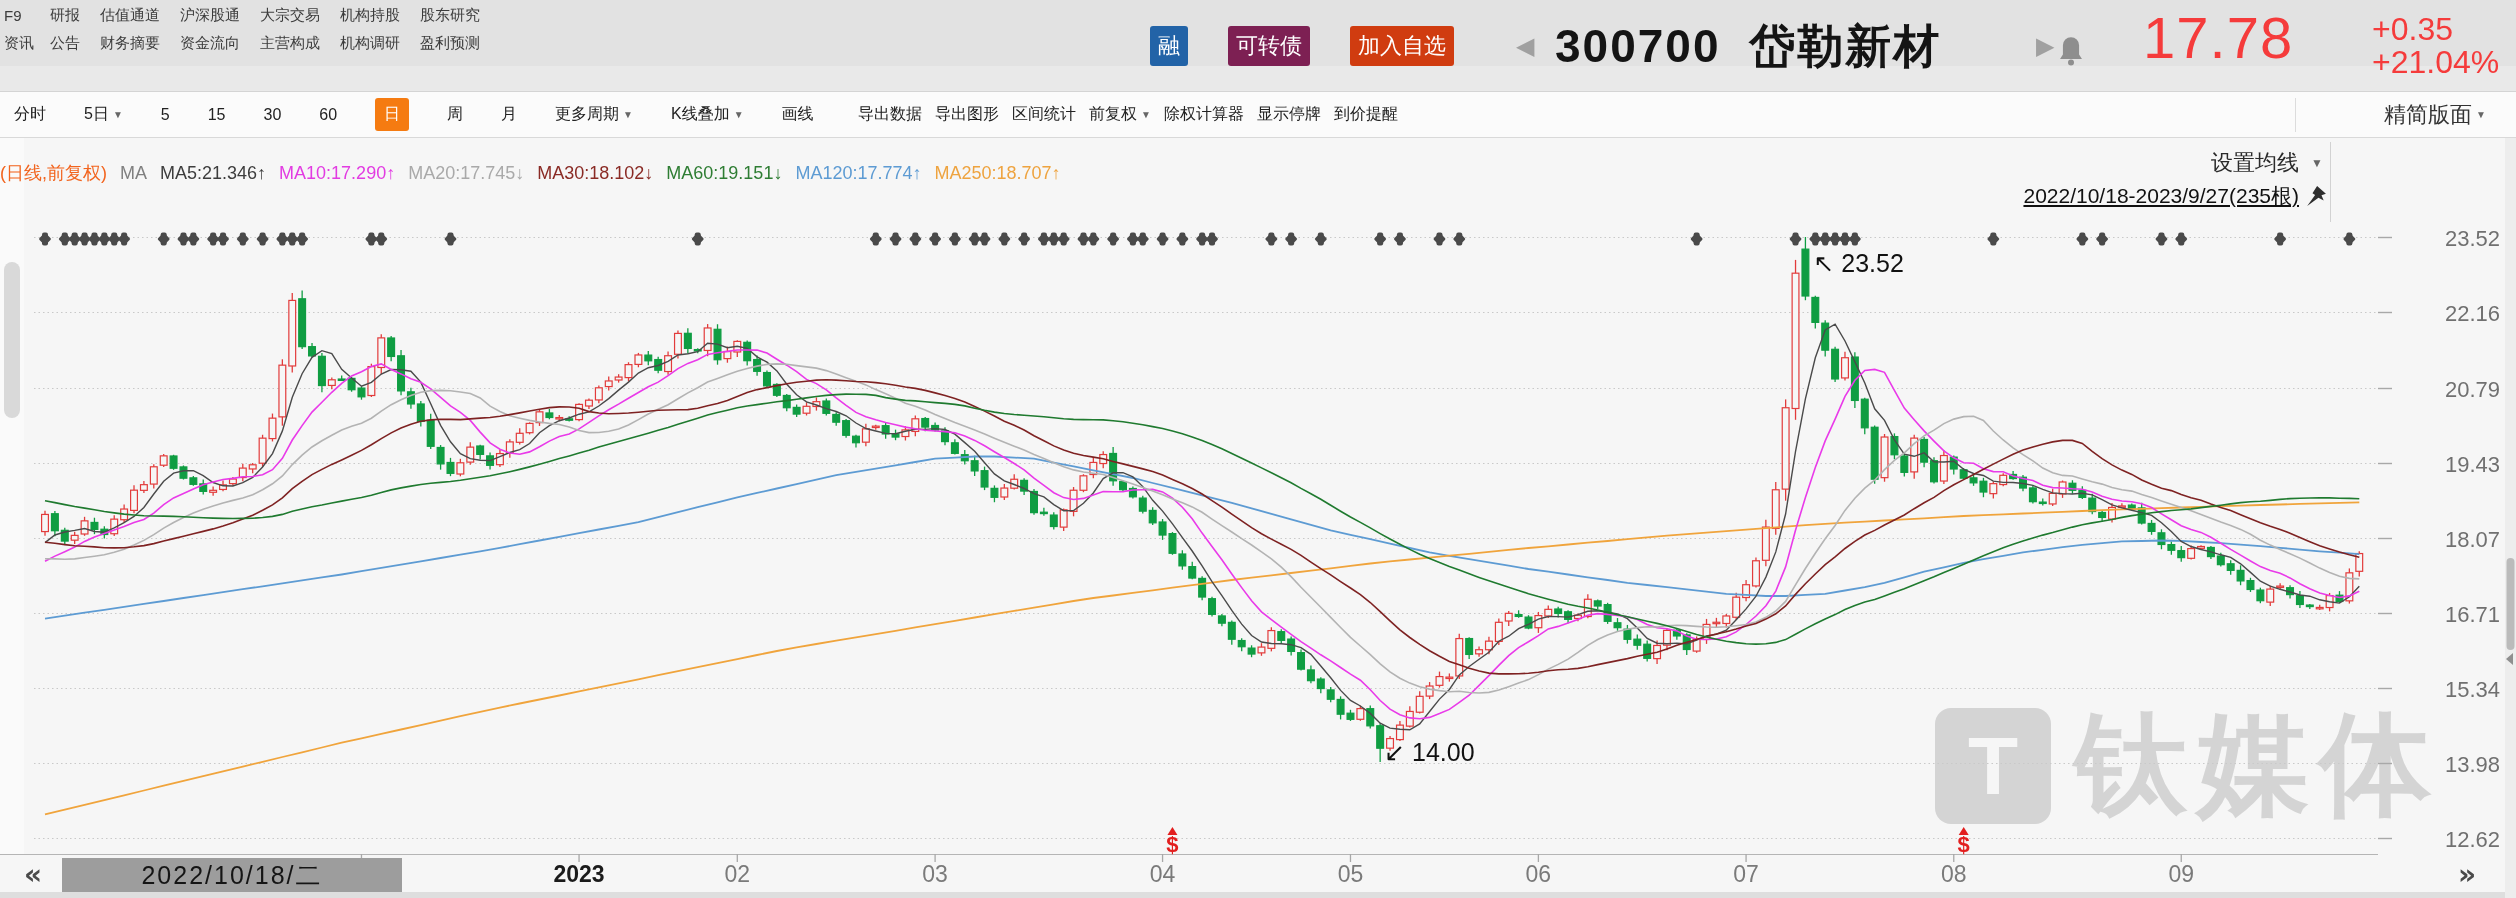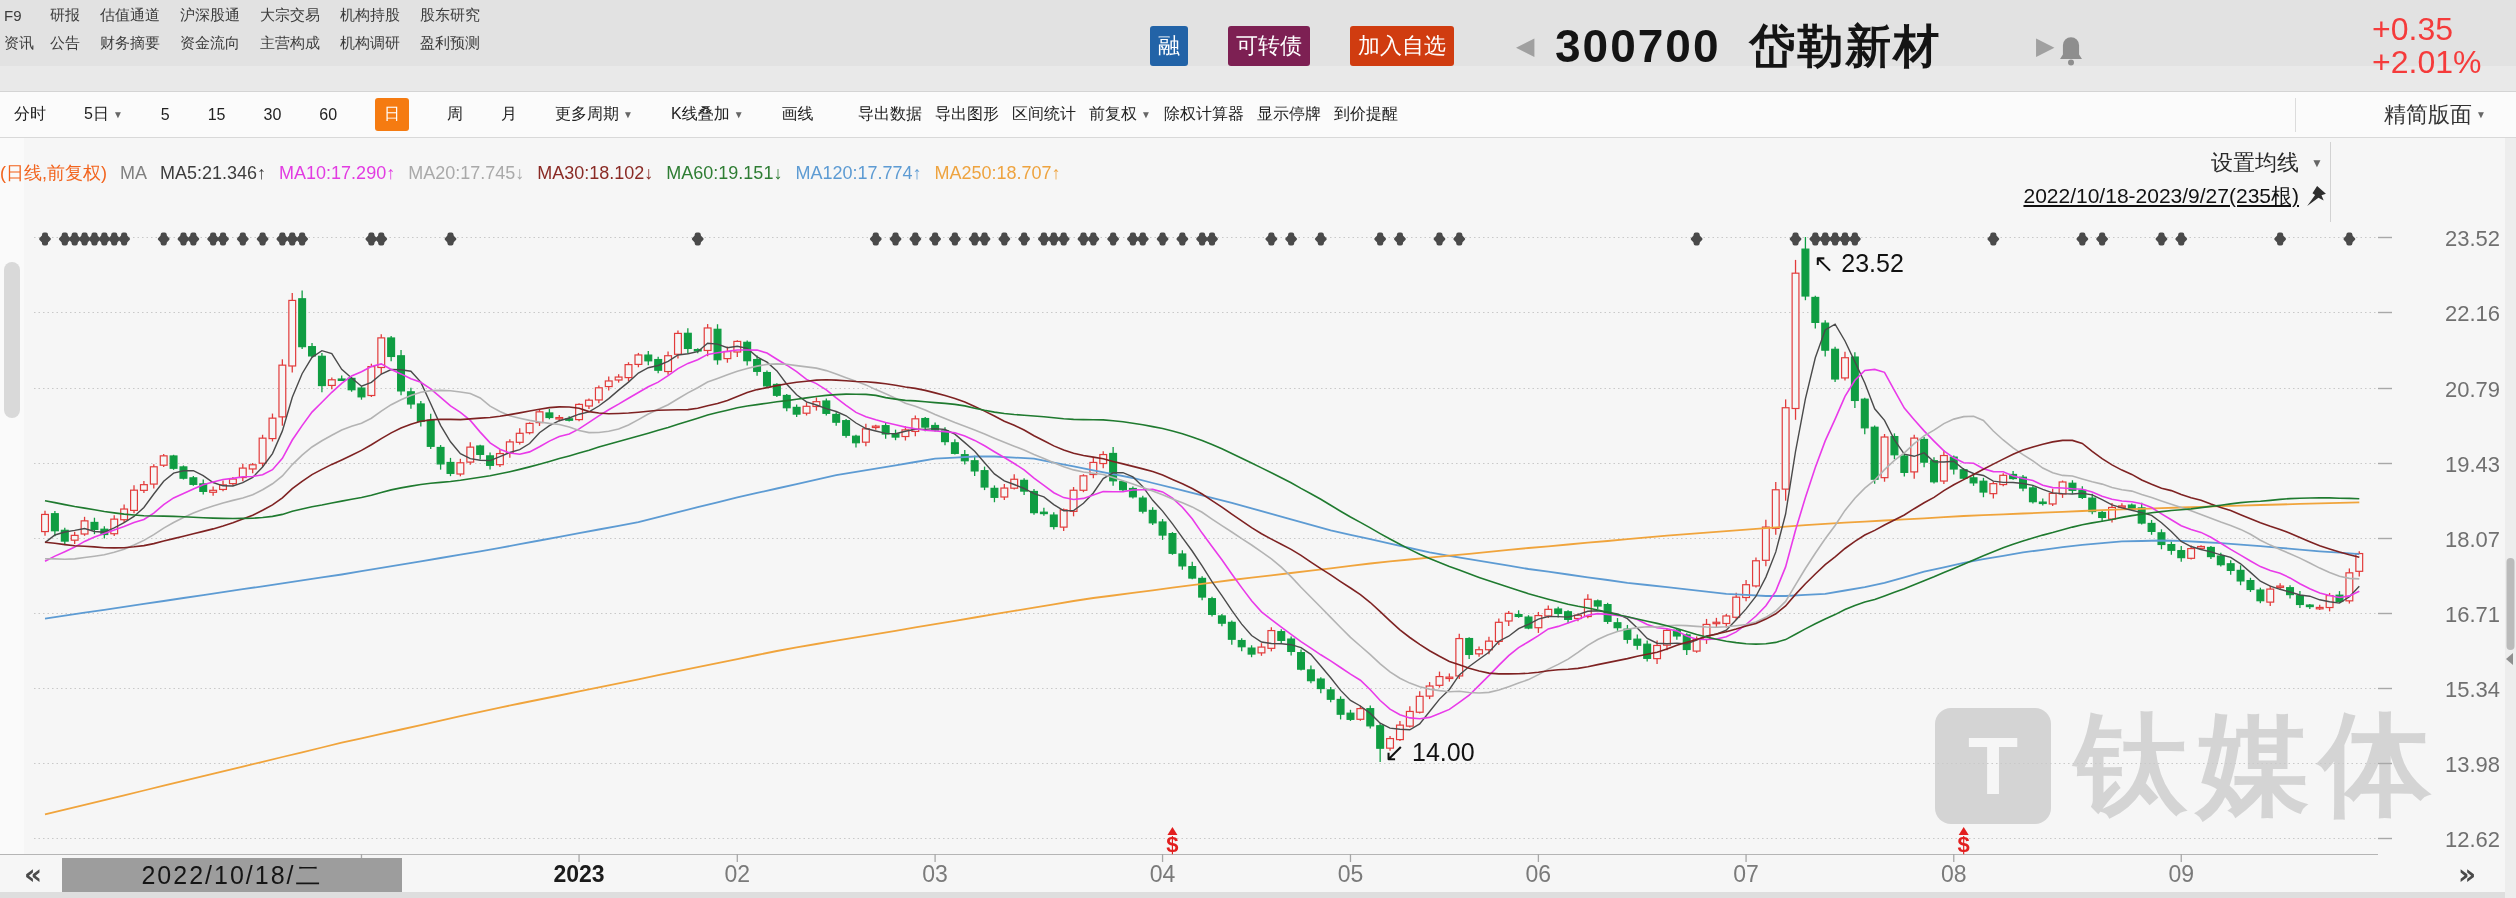--- a/index.html
+++ b/index.html
@@ -72,23 +72,24 @@
     </div>
     <span class="nav-arrow" style="left:2036px;">▶</span>
 
     <span class="bell">
       <svg width="26" height="30" viewBox="0 0 22 26">
           <path d="M11 1a7 7 0 0 0-7 7v8l-2.5 4h19L18 16V8a7 7 0 0 0-7-7z" fill="#8e8e8e"></path>
           <circle cx="11" cy="23" r="2.6" fill="#8e8e8e"></circle>
         </svg>
     </span>
 
+    <div class="price-main" id="price-last" style="color: rgb(245, 59, 59);">17.78</div>
     <div class="price-chg" id="price-chg" style="color: rgb(245, 59, 59);">
       <div>+0.35</div>
-      <div>+2.01%</div>
+      <div>+21.04%</div>
     </div>
   </div>
 
   <div class="toolbar">
     <div class="tb-left" id="tb-left">
         <div class="tb-item">
           <span>分时</span>
         </div>
         <div class="tb-item">
           <span>5日</span>

